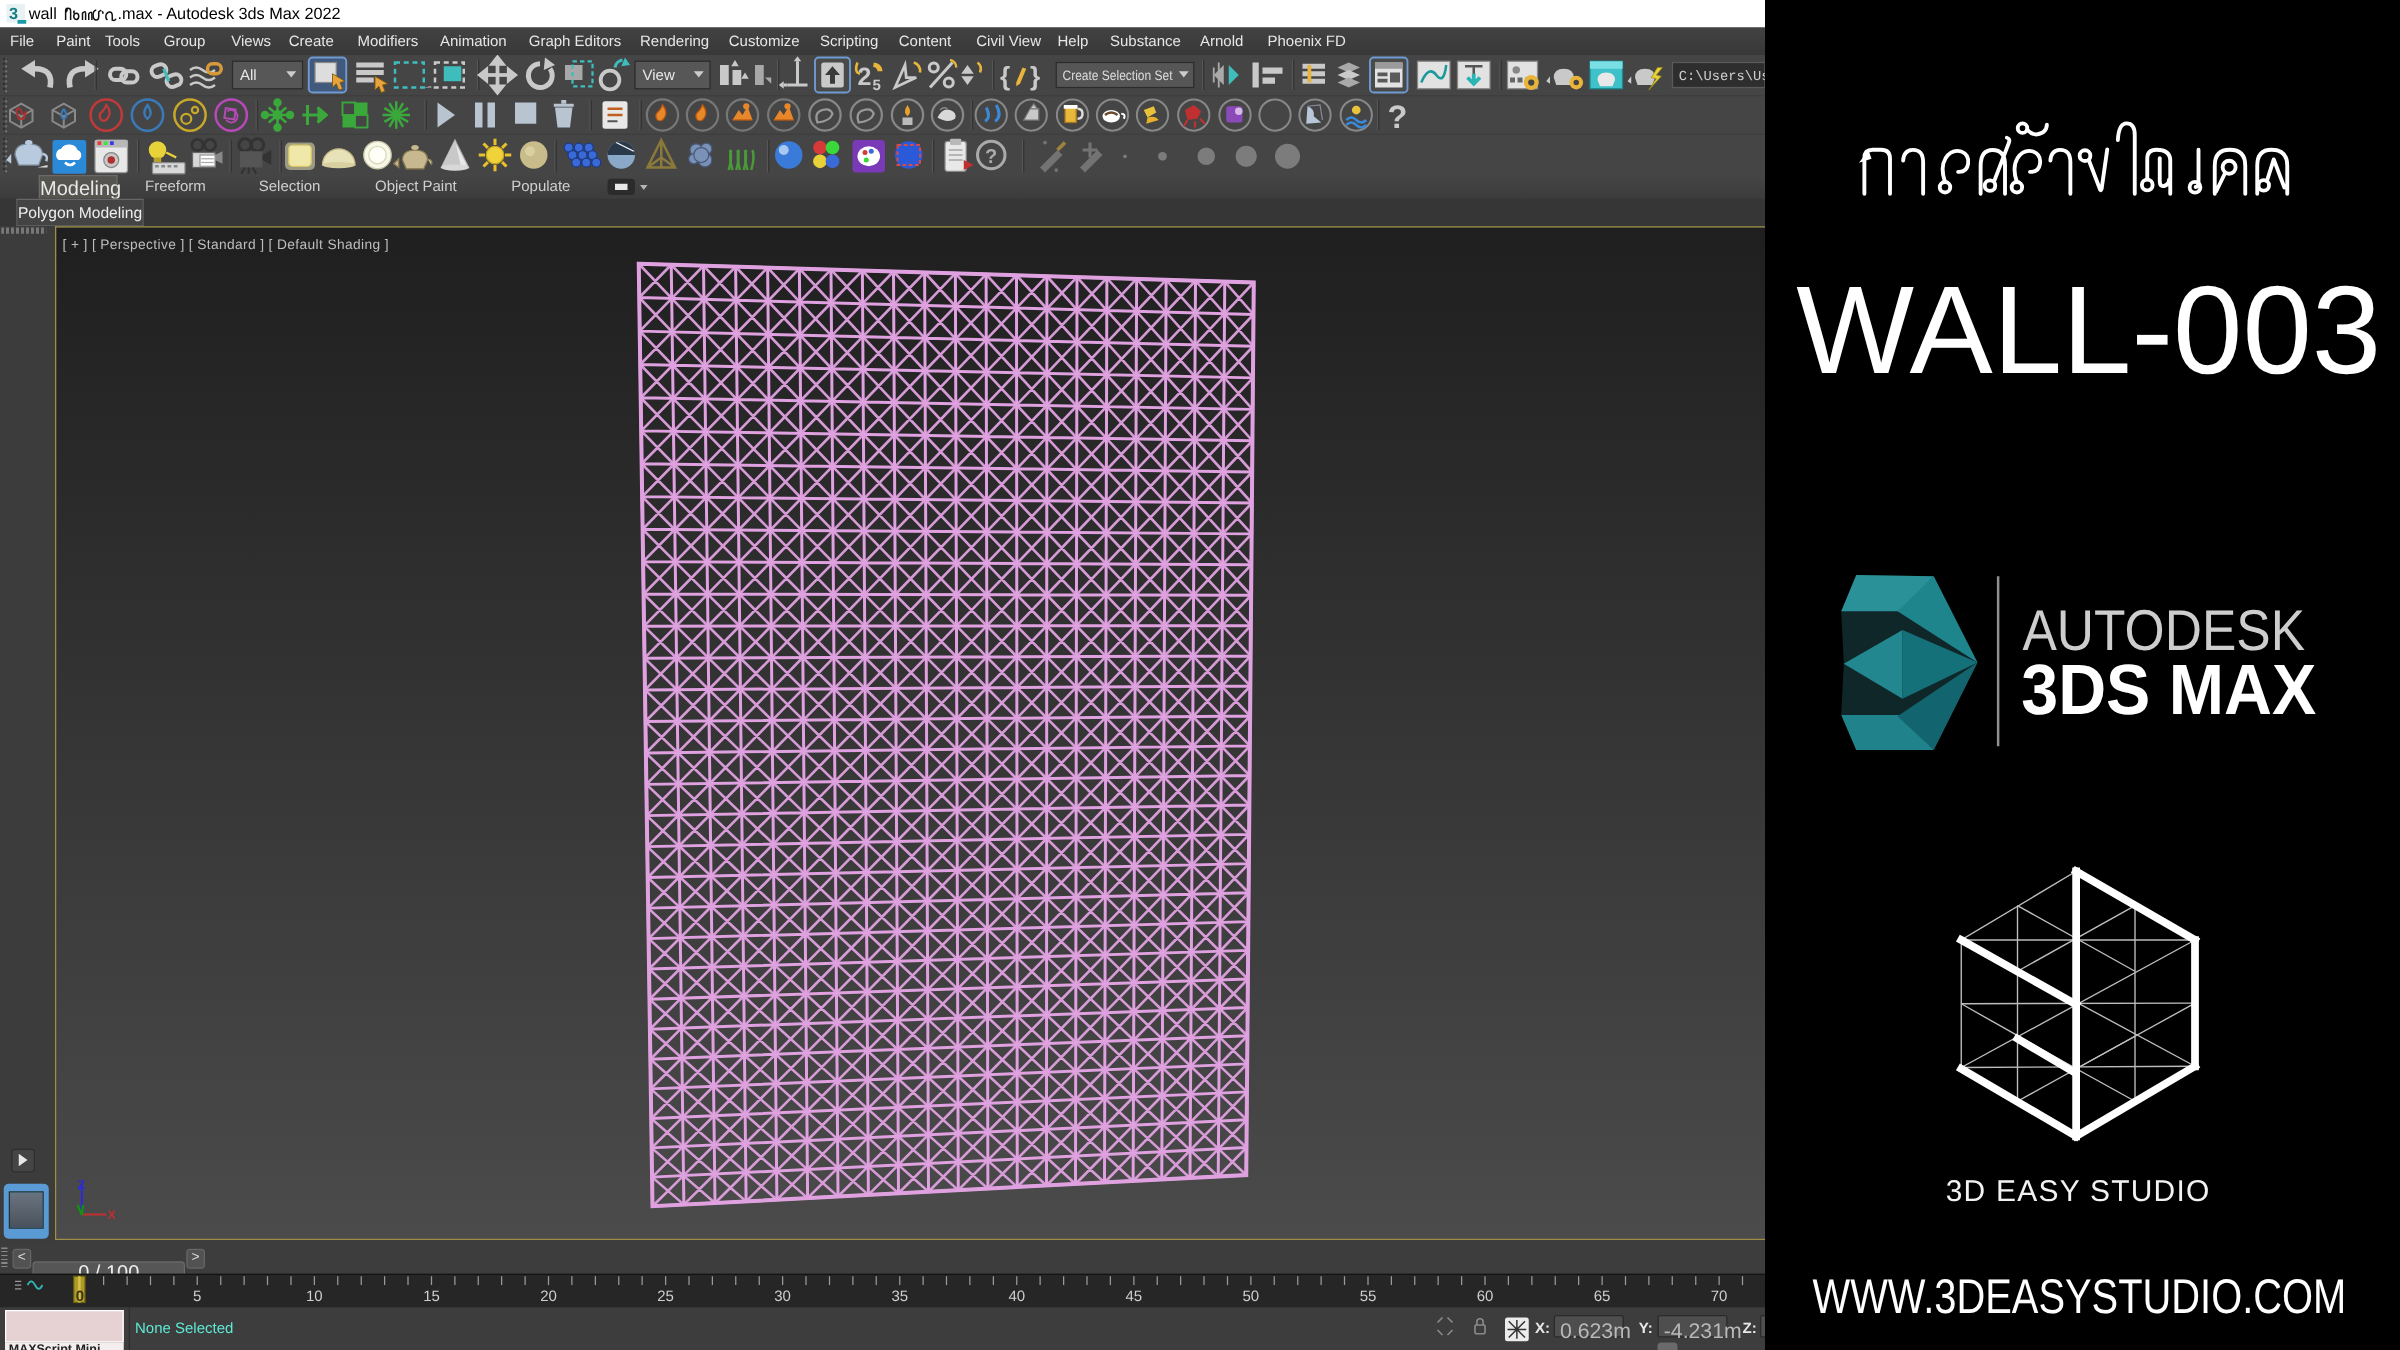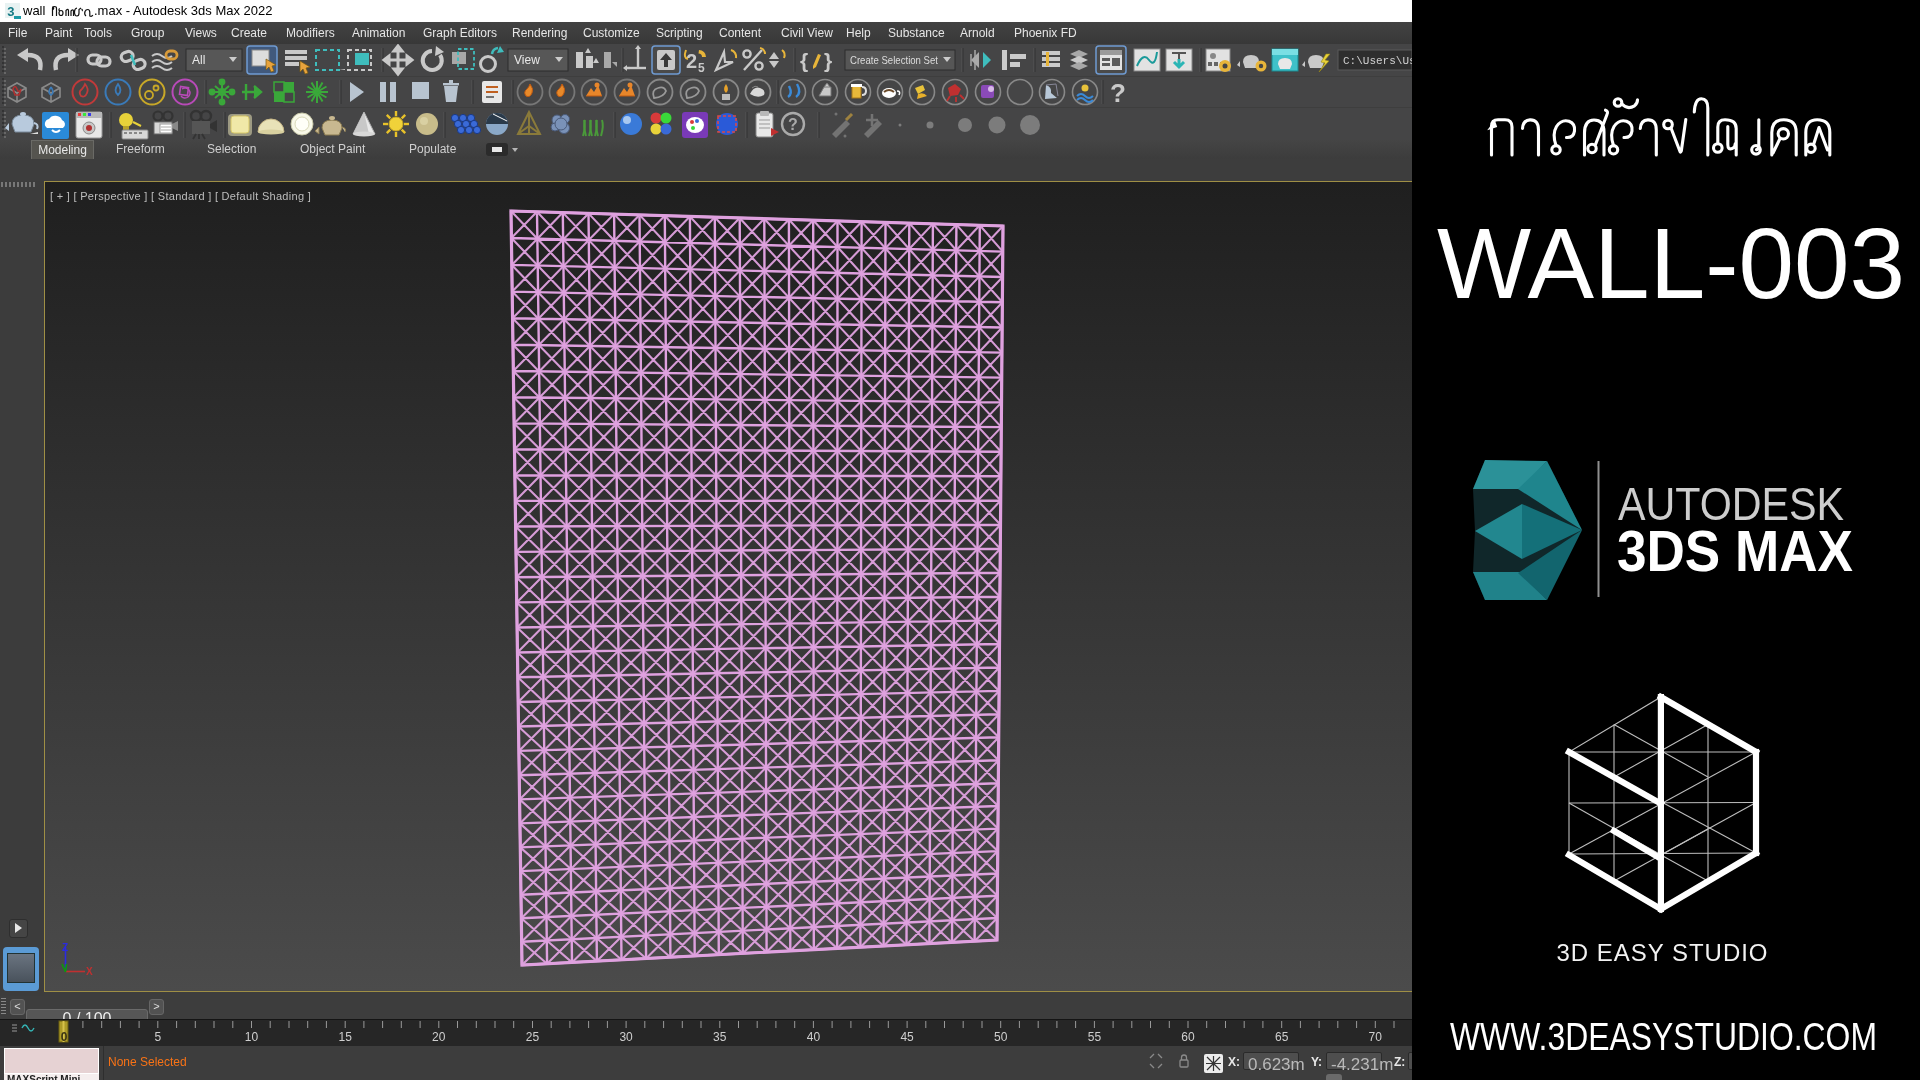--- a/index.html
+++ b/index.html
@@ -511,30 +511,33 @@
           <path d="M872 70 l0 12 m-6 -6 l12 0" stroke="#999" stroke-width="2.5"></path>
         </g>
         <circle cx="900" cy="81" r="1.5" fill="#8a8a8a" opacity="0.8"></circle>
         <circle cx="930" cy="81" r="3.5" fill="#8a8a8a" opacity="0.8"></circle>
         <circle cx="965" cy="81" r="7" fill="#8a8a8a" opacity="0.8"></circle>
         <circle cx="997" cy="81" r="8.5" fill="#8a8a8a" opacity="0.8"></circle>
         <circle cx="1030" cy="81" r="10" fill="#8a8a8a" opacity="0.8"></circle>
       </svg>
     </div>
 <div id="ribbon" class="abs">
- <div class="abs" style="left:31px;top:0;width:63px;height:19px;background:#55544f;border:1px solid #6a6a66;border-bottom:none;color:#e8e8e8;text-align:center;font-size:12px;padding-top:2px">Modeling</div>
+ <div class="abs" style="left:31px;top:0;width:63px;height:19px;background:#55544f;border:1px solid #6a6a66;border-bottom:none;color:#e8e8e8;text-align:center;font-size:16px;padding-top:2px">Modeling</div>
  <span style="left:116px">Freeform</span>
       <span style="left:207px">Selection</span>
       <span style="left:300px">Object Paint</span>
       <span style="left:409px">Populate</span>
  <div class="abs" style="left:486px;top:3px;width:22px;height:13px;background:#2b2b2b;border-radius:3px"></div>
  <svg class="abs" style="left:490px;top:6px" width="30" height="8">
         <path d="M2 1 h10 v5 h-10z" fill="#e8e8e8"></path>
         <path d="M22 2 l3 4 3-4z" fill="#b5b5b5"></path>
       </svg>
+</div>
+<div id="polyrow" class="abs">
+ <div class="abs" style="left:13px;top:0px;width:102px;height:22px;background:#444;border:1px solid #5a5a5a;border-top-color:#666;color:#eee;font-size:12.5px;text-align:center;padding-top:3px">Polygon Modeling</div>
 </div>
 <div id="vpleft" class="abs">
  <div class="abs" style="left:1px;top:1px;width:36px;height:5px;background:repeating-linear-gradient(90deg,#777 0 2px,#3c3c3c 2px 4px)"></div>
  <div class="abs" style="left:9px;top:738px;width:19px;height:19px;background:#454545;border:1px solid #2e2e2e;border-radius:3px"></div>
  <svg class="abs" style="left:13px;top:742px" width="10" height="10">
         <path d="M2 0 L9 5 2 10z" fill="#e8e8e8"></path>
       </svg>
  <div class="abs" style="left:3px;top:766px;width:36px;height:44px;background:#5b9bd5;border-radius:4px"></div>
  <div class="abs" style="left:7px;top:772px;width:28px;height:30px;background:linear-gradient(#6a7480,#49525c);border:1px solid #233;"></div>
 </div>
@@ -590,21 +593,21 @@
         </g>
  </svg>
 </div>
 <div id="status" class="abs">
  <div class="abs" style="left:4px;top:2px;width:95px;height:26px;background:#e6d2d3;border:1px solid #fff"></div>
  <div class="abs" style="left:4px;top:28px;width:95px;height:6px;background:#f5eeee;overflow:hidden">
         <span style="position:absolute;left:3px;top:0px;color:#222;font-size:10px;font-weight:bold;font-family:'Liberation Sans',sans-serif">MAXScript Mini</span>
       </div>
  <div class="abs" style="left:1326px;top:28px;width:16px;height:6px;background:#6a6a6a;border-radius:3px 3px 0 0"></div>
  <div class="abs" style="left:103px;top:0;width:1px;height:34px;background:#2e2e2e"></div>
- <span class="abs" style="left:108px;top:9px;color:#f97316">None Selected</span>
+ <span class="abs" style="left:108px;top:9px;color:#5eead4">None Selected</span>
  <svg class="abs" style="left:1148px;top:6px" width="80" height="22">
   <g stroke="#8a8a8a" stroke-width="1.3" fill="none">
    <path d="M2 6 l4-4 M14 6 l-4-4 M2 12 l4 4 M14 12 l-4 4"></path>
    <rect x="32" y="8" width="8" height="7" rx="1"></rect>
           <path d="M33.5 8 v-2.5 a2.5 2.5 0 0 1 5 0 V8"></path>
   </g>
   <rect x="56" y="2" width="19" height="19" rx="2" fill="#ececec"></rect>
   <path d="M59 5 l13 13 M72 5 l-13 13 M65.5 4 v15 M58 11.5 h15" stroke="#333" stroke-width="1.2"></path>
   <rect x="59" y="8" width="13" height="7" fill="#ececec" opacity="0"></rect>
  </svg>

